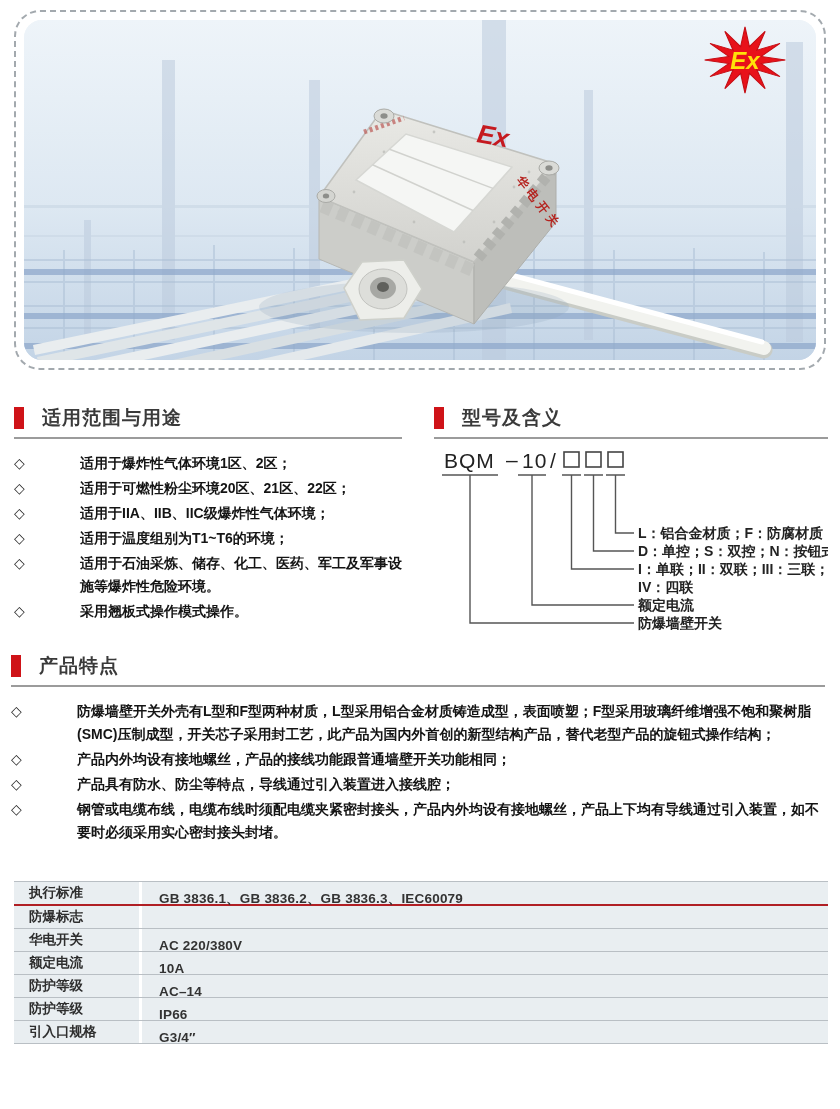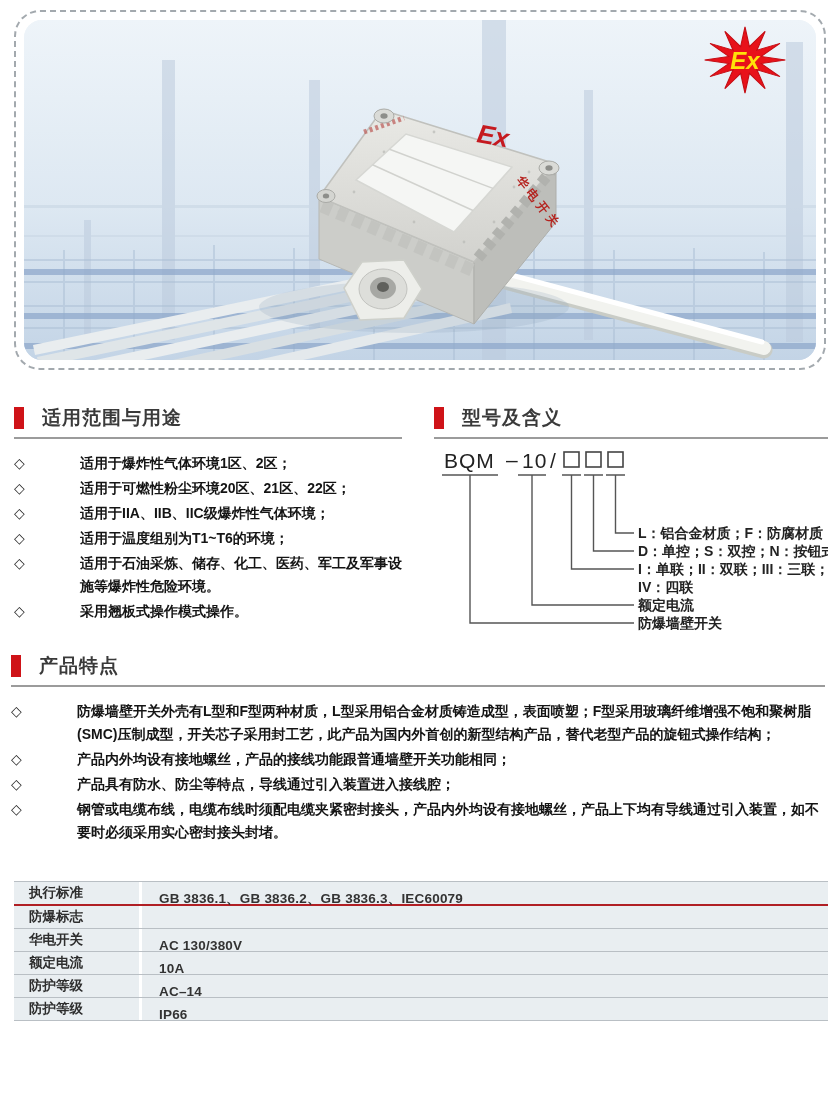--- a/index.html
+++ b/index.html
@@ -275,28 +275,32 @@
   <div class="spec-table">
     <div class="spec-row first">
       <div class="spec-label">执行标准</div>
       <div class="spec-value">GB 3836.1、GB 3836.2、GB 3836.3、IEC60079</div>
     </div>
     <div class="spec-row">
       <div class="spec-label">防爆标志</div>
     </div>
     <div class="spec-row">
       <div class="spec-label">华电开关</div>
-      <div class="spec-value">AC 130/380V</div>
+      <div class="spec-value">AC 220/380V</div>
     </div>
     <div class="spec-row">
       <div class="spec-label">额定电流</div>
       <div class="spec-value">10A</div>
     </div>
     <div class="spec-row">
       <div class="spec-label">防护等级</div>
       <div class="spec-value">AC–14</div>
     </div>
     <div class="spec-row">
       <div class="spec-label">防护等级</div>
       <div class="spec-value">IP66</div>
     </div>
+    <div class="spec-row">
+      <div class="spec-label">引入口规格</div>
+      <div class="spec-value">G3/4″</div>
+    </div>
   </div>
 </div>
 
 </body></html>

